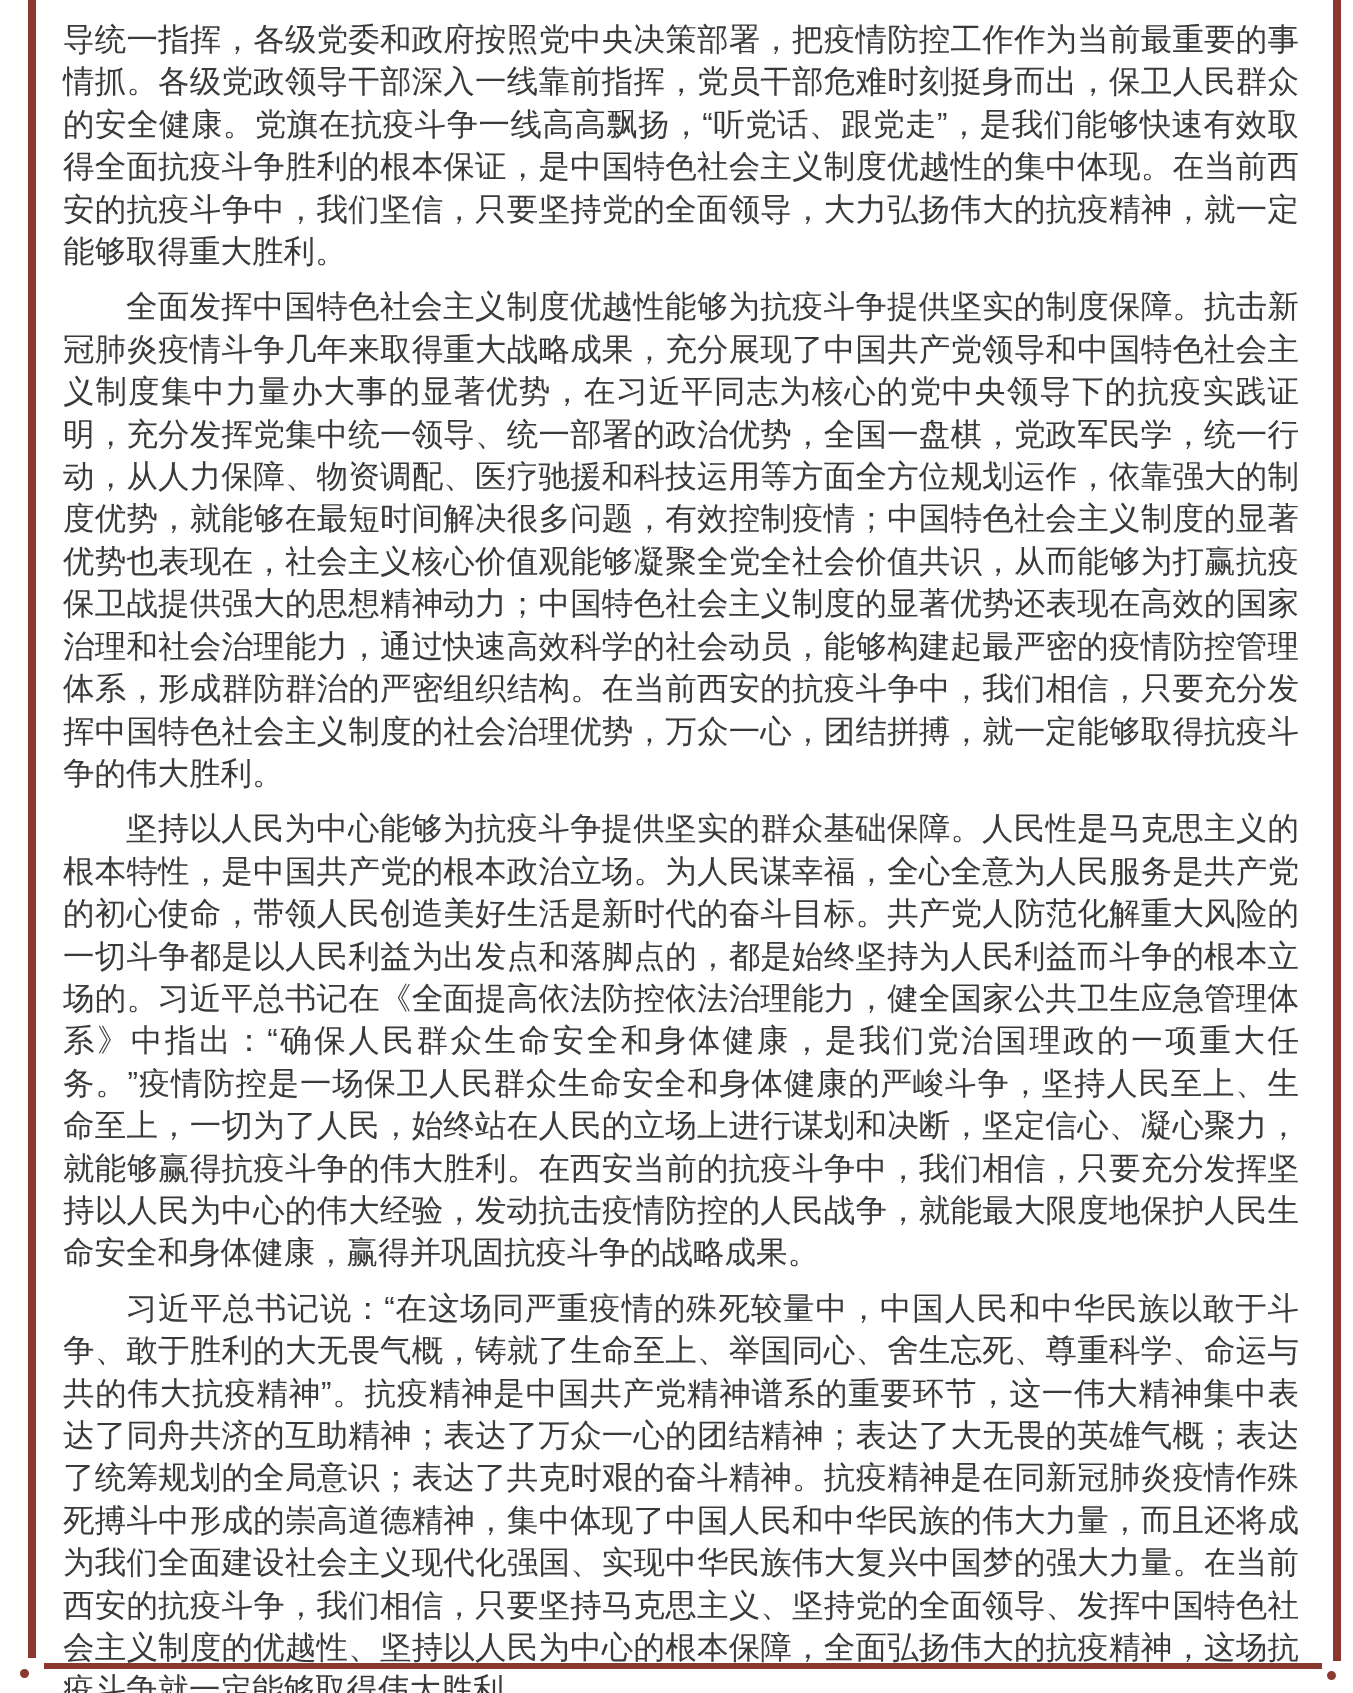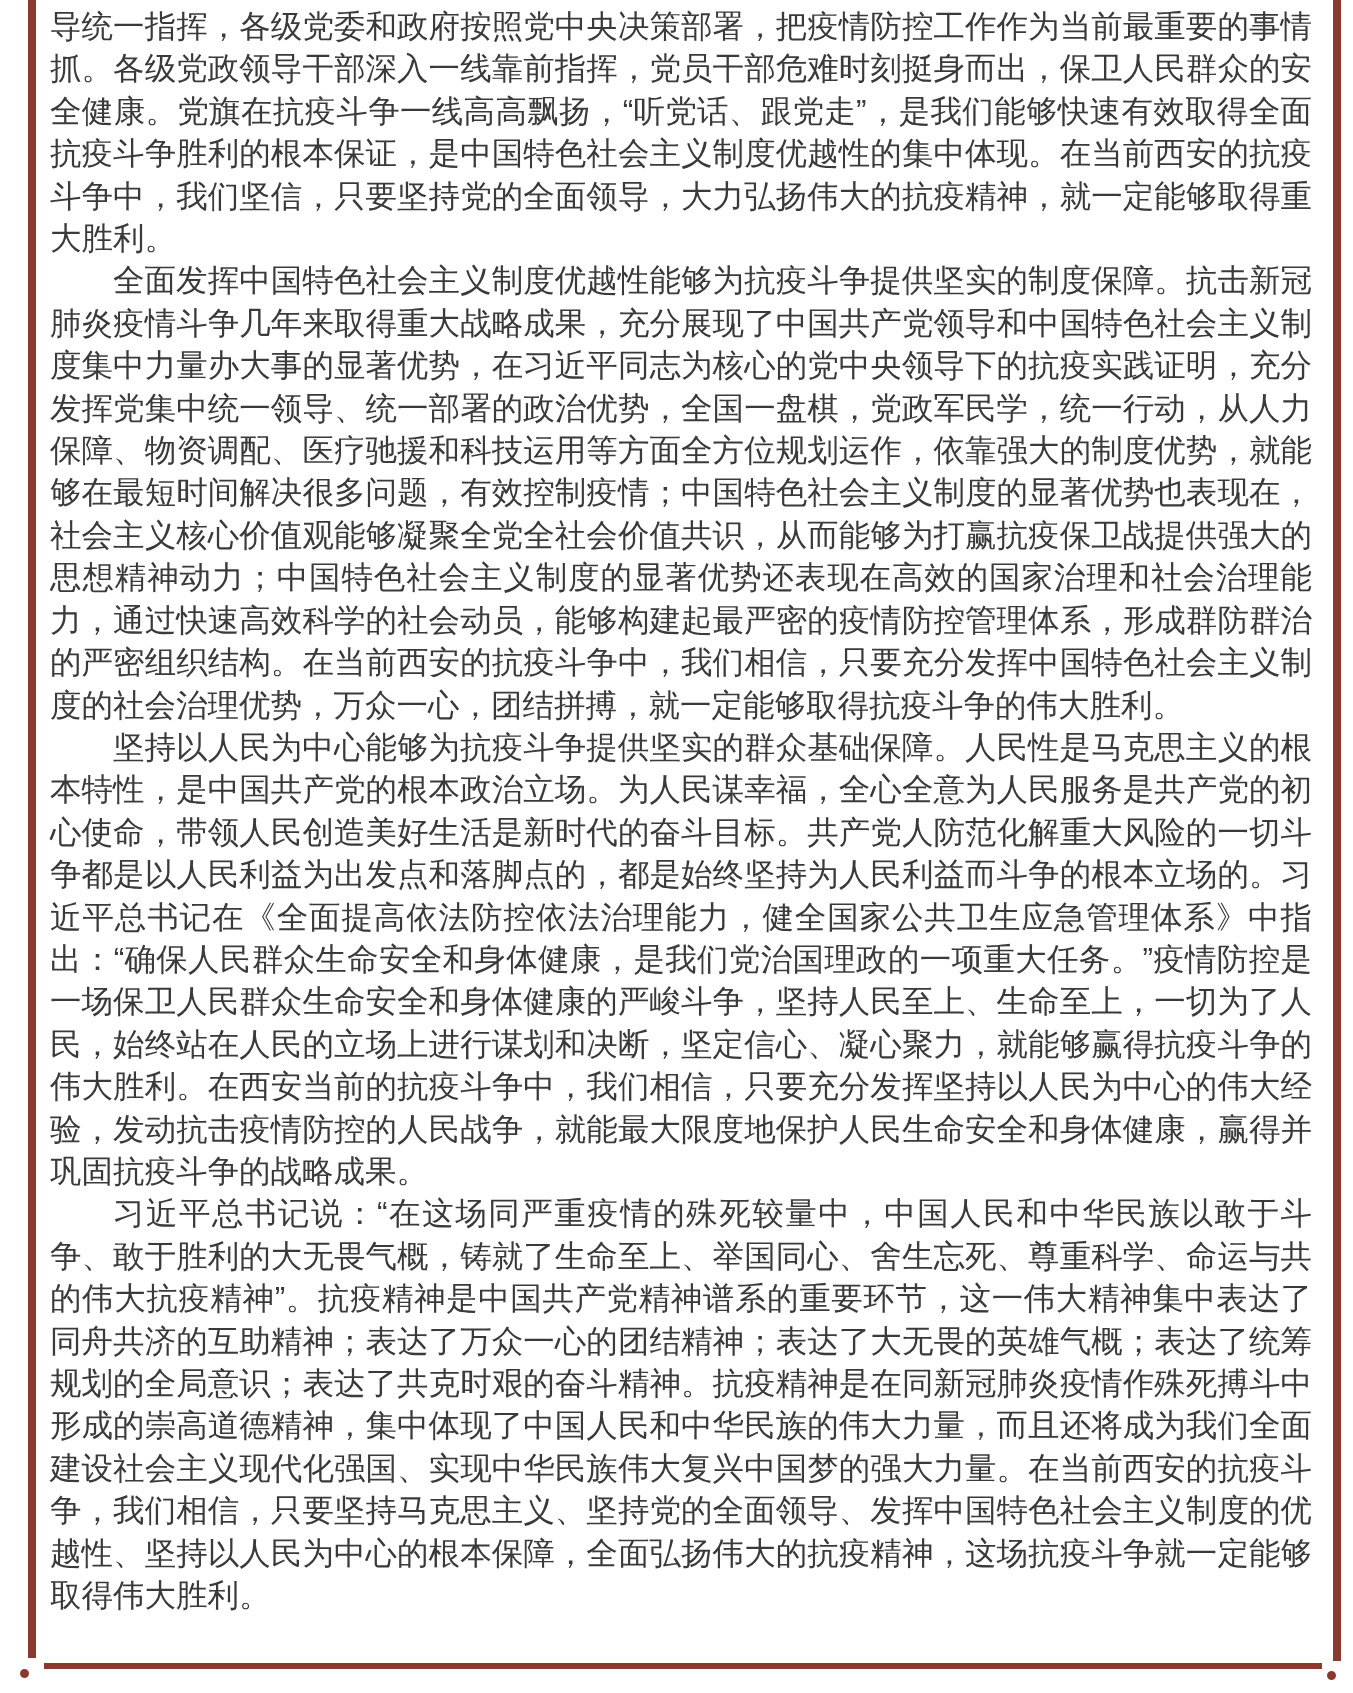--- a/index.html
+++ b/index.html
@@ -33,21 +33,21 @@
     left: 50px;
     top: 5px;
     width: 1262px;
     color: #3a3a3a;
     font-size: 31.5px;
     line-height: 42.4px;
     text-align: justify;
     word-break: break-all;
   }
   .para {
-    margin: 0;
+    margin: 13px;
     padding: 0;
     text-indent: 2em;
   }
   .para.no-indent { text-indent: 0; }
   .divider-line {
     position: absolute;
     left: 44px;
     top: 1663px;
     width: 1278px;
     height: 6px;

